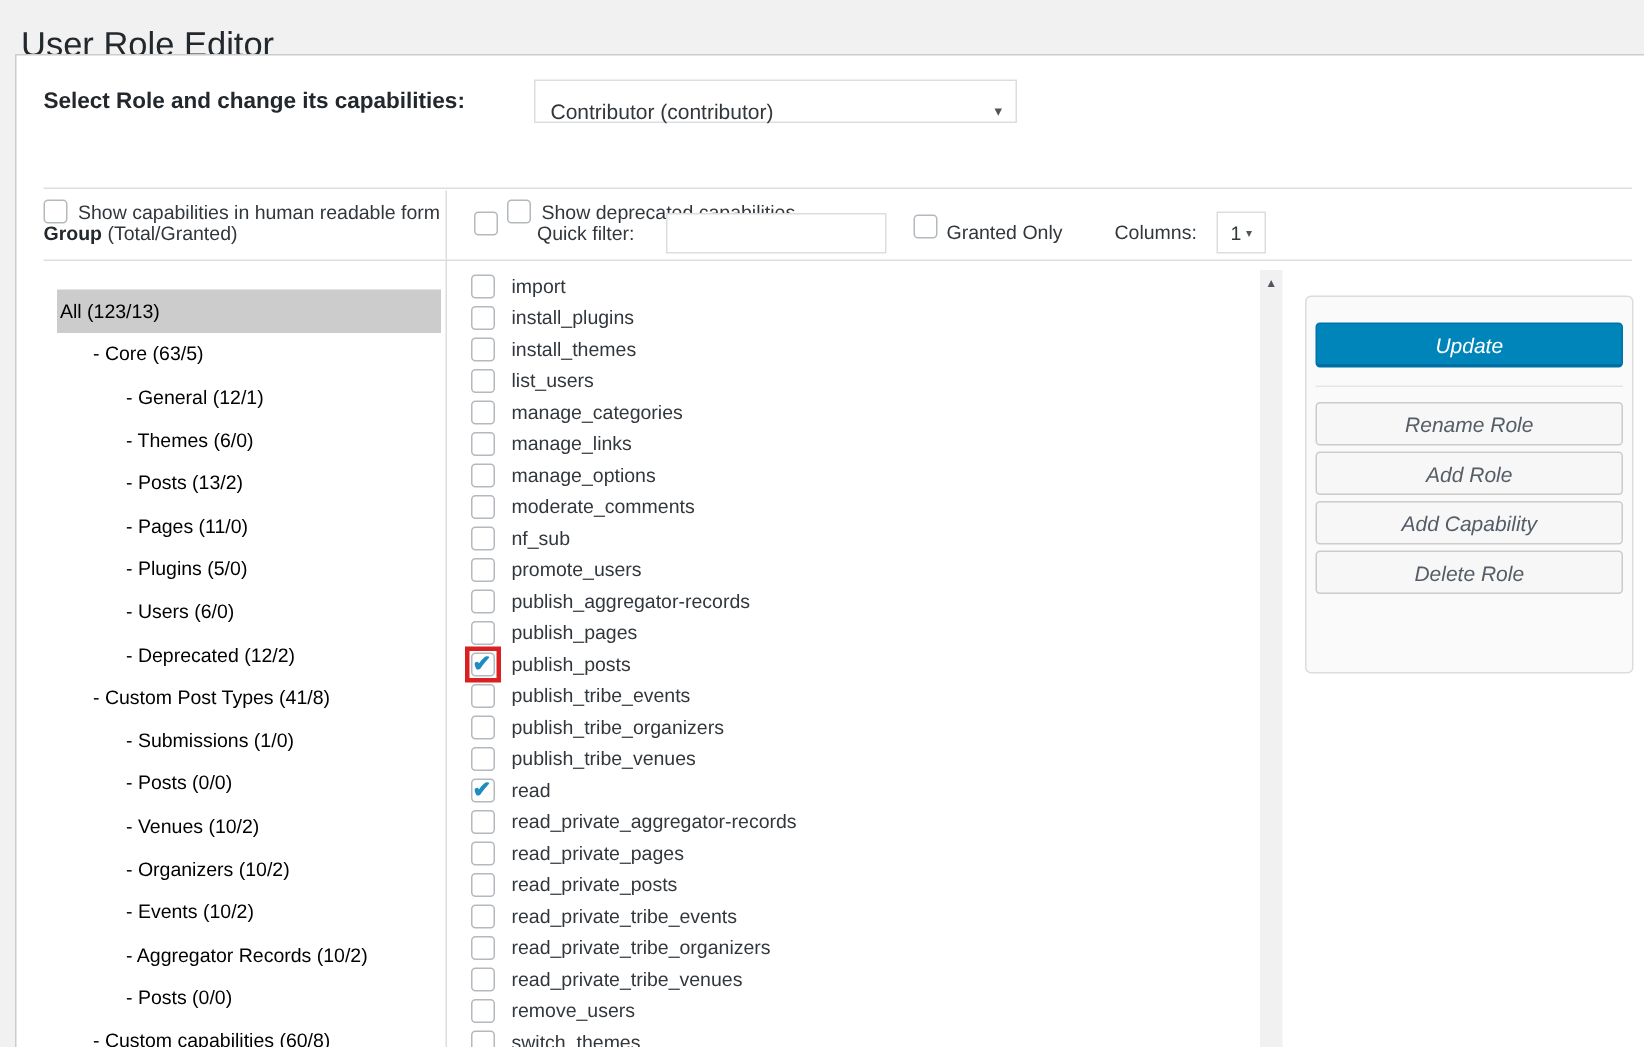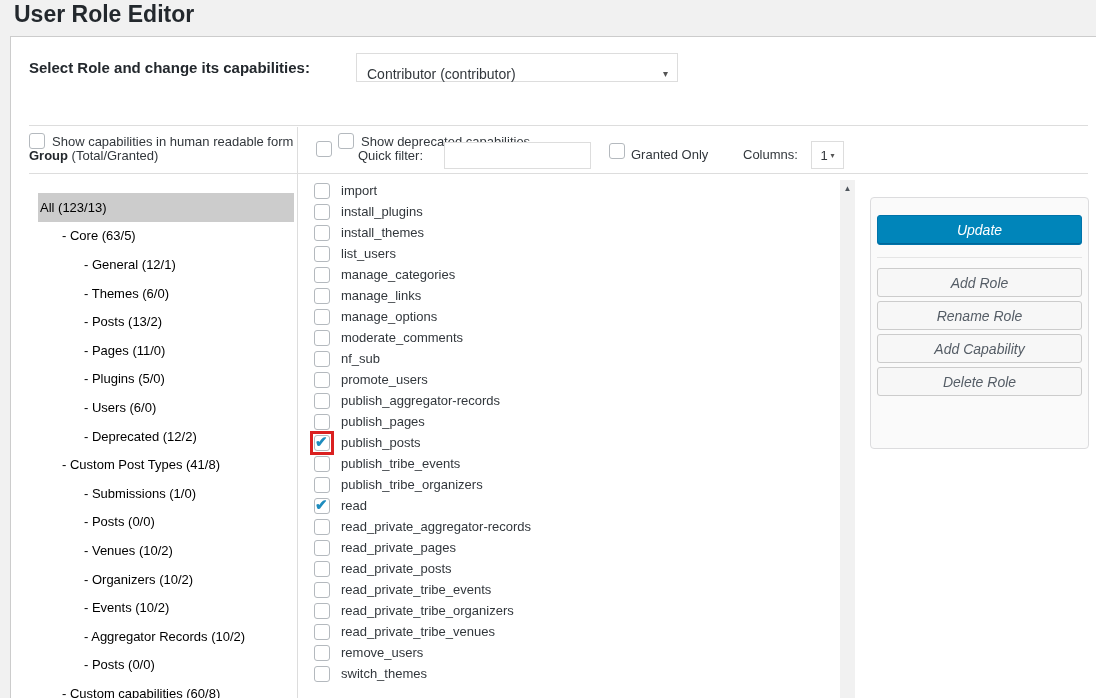--- a/index.html
+++ b/index.html
@@ -2,22 +2,22 @@
 <html><head>
 <meta charset="utf-8">
 <style>
   html, body { overflow: hidden; }
   body {
     margin: 0; width: 1096px; height: 698px; position: relative;
     background: #f1f1f1; color: #32373c;
     font-family: "Liberation Sans", sans-serif; font-size: 13px;
   }
   .page-title {
-    position: absolute; left: 14px; top: 0; margin: 0; padding-top: 0;
-    font-size: 23px; font-weight: 700; color: #23282d; line-height: 1.3;
+    position: absolute; left: 14px; top: 0; margin: 0; padding-top: 15px;
+    font-size: 23px; font-weight: 400; color: #23282d; line-height: 1.3;
   }
   .panel {
     position: absolute; left: 10px; top: 36px; width: 1086px; height: 680px;
     background: #fff; border: 1px solid #ccc; border-right: none; box-sizing: border-box;
   }
   
   .role-label { position: absolute; left: 18px; top: 16px; height: 29px; line-height: 29px;
     font-weight: bold; font-size: 15px; color: #23282d; }
   .role-select {
     position: absolute; left: 345px; top: 16px; width: 322px; height: 29px; box-sizing: border-box;
@@ -322,20 +322,28 @@
 
       <div class="cap-row">
         <span class="cb-wrap">
           <span class="cb">
             
           </span>
         </span>
         <span class="cap-label">publish_tribe_organizers</span>
       </div>
 
+      <div class="cap-row">
+        <span class="cb-wrap">
+          <span class="cb">
+            
+          </span>
+        </span>
+        <span class="cap-label">publish_tribe_venues</span>
+      </div>
 
       <div class="cap-row">
         <span class="cb-wrap">
           <span class="cb checked">
             <span class="check"></span>
           </span>
         </span>
         <span class="cap-label">read</span>
       </div>
 
@@ -414,24 +422,24 @@
 
   <div class="scrollbar">
     <div class="sb-up">▲</div>
   </div>
 
   <div class="action-panel">
     <button class="btn btn-primary">Update</button>
     <hr class="ap-divider">
     <div>
 
+        <button class="btn btn-secondary">Rename Role</button>
+
         <button class="btn btn-secondary">Add Role</button>
 
-        <button class="btn btn-secondary">Rename Role</button>
-
         <button class="btn btn-secondary">Add Capability</button>
 
         <button class="btn btn-secondary">Delete Role</button>
 
       </div>
   </div>
 
 </div>
 
 </body></html>

